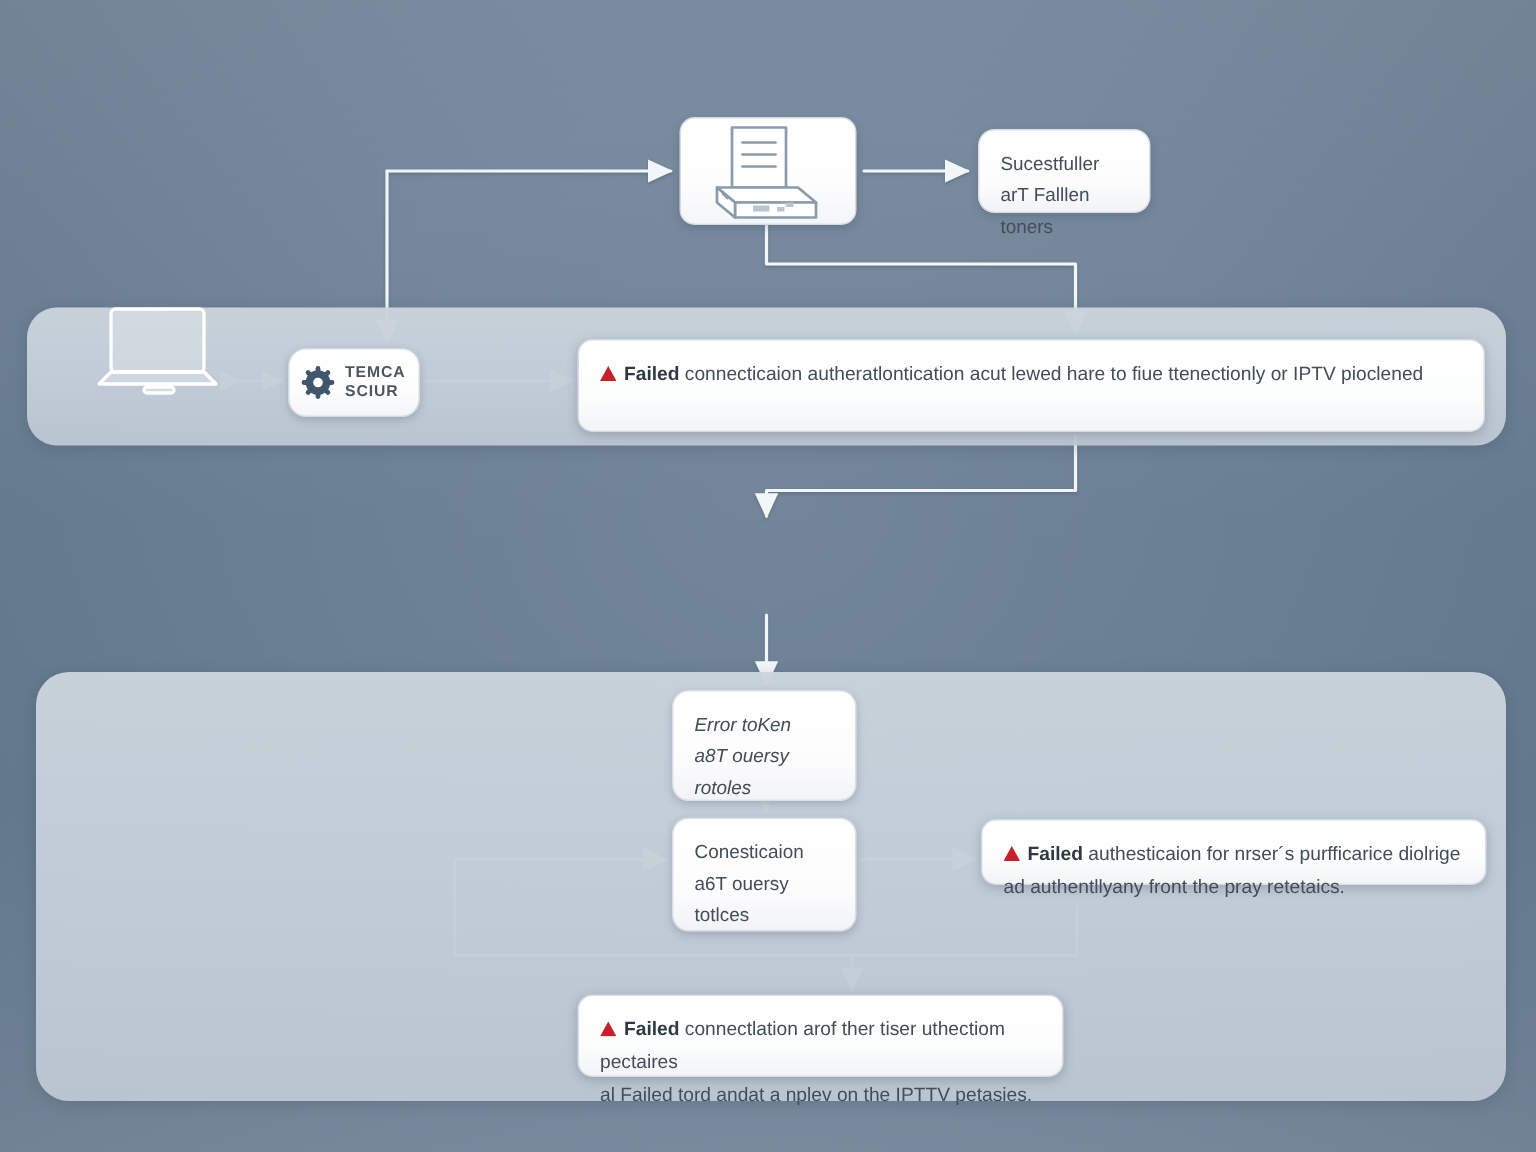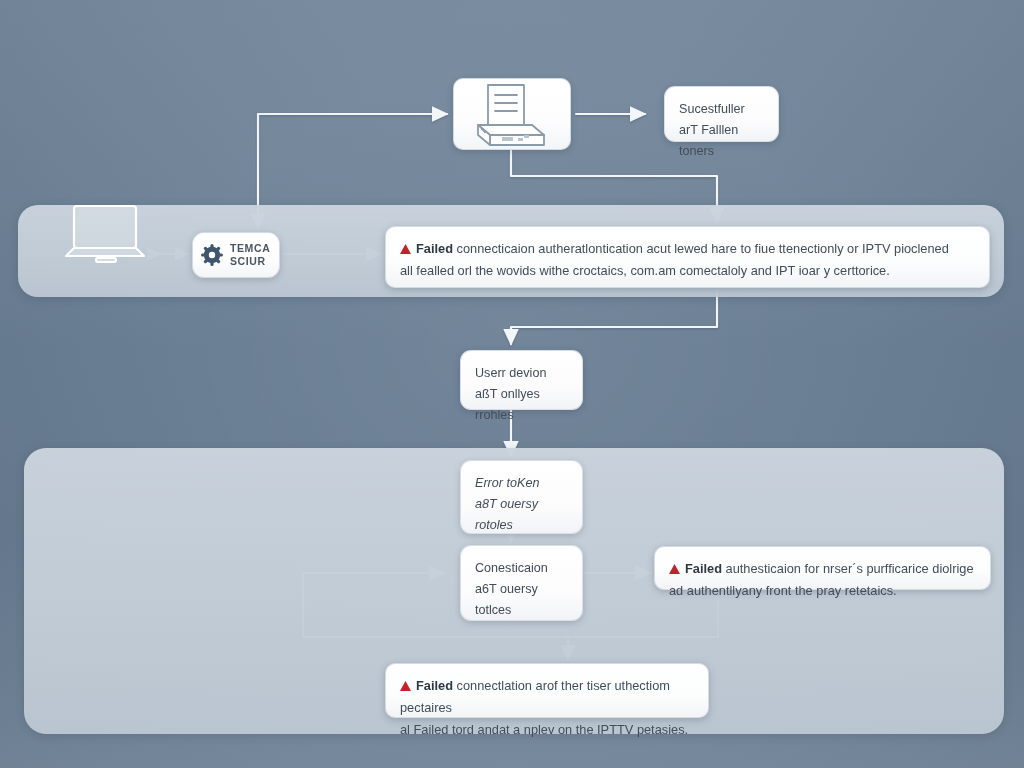--- a/index.html
+++ b/index.html
@@ -79,21 +79,20 @@
 
   
   .box2 {
     position: absolute;
     background: linear-gradient(180deg, #ffffff 0%, #fcfcfd 65%, #f1f3f6 100%);
     border: 1px solid rgba(214,220,227,0.9);
     border-radius: 11px;
     box-shadow: 0 2px 6px rgba(40,55,72,0.22);
     box-sizing: border-box;
     padding: 12px 14px;
-    margin-left: 12px;
   }
   .box2 div {
     font-size: 12.6px;
     color: #424d59;
     line-height: 1.68;
   }
 
   
   #badge-secure {
     position: absolute;
@@ -225,27 +224,22 @@
     </svg>
     <span class="label">TEMCA
 SCIUR</span>
   </div>
 
   <div class="alert" style="left:385px; top:226px; width:605px; height:62px;">
     <div class="alert-line">
       <span class="alert-ico"></span><span class="alert-strong">Failed</span>
       <span>connecticaion autheratlontication acut lewed hare to fiue ttenectionly or IPTV pioclened</span>
     </div>
-    <div class="alert-line">all fealled orl the wovids withe croctaics, com.am comectaloly and IPT ioar y certtorice.</div>
-  </div>
-
-  <div class="box2" style="left:448px; top:350px; width:123px; height:60px;">
-    <div>Userr devion</div>
-    <div>aßT onllyes rrohles</div>
-  </div>
+  </div>
+
 
   <div class="box2" style="left:448px; top:460px; width:123px; height:74px;font-style:italic;">
     <div>Error toKen</div>
     <div>a8T ouersy rotoles</div>
   </div>
 
   <div class="box2" style="left:448px; top:545px; width:123px; height:76px;">
     <div>Conesticaion</div>
     <div>a6T ouersy totlces</div>
   </div>

